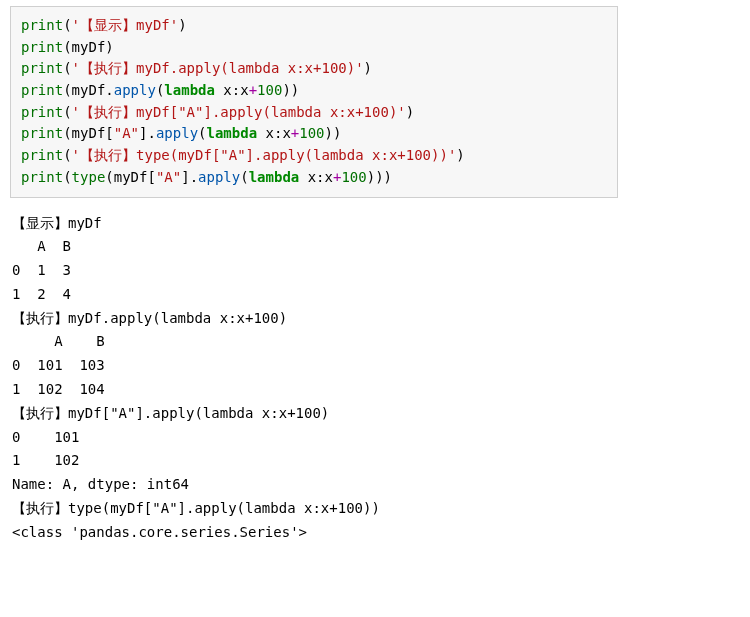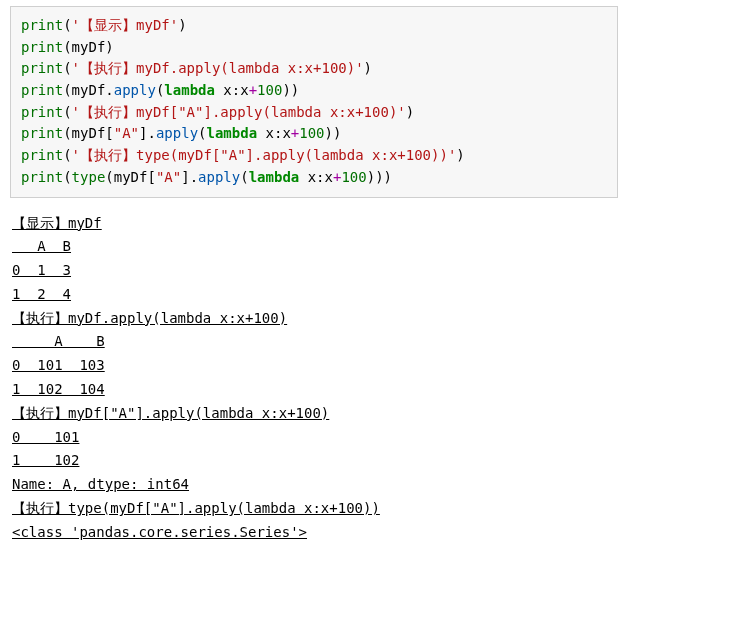--- a/index.html
+++ b/index.html
@@ -22,21 +22,20 @@
     margin-bottom: 14px;
     line-height: 1.55;
     white-space: pre;
     overflow: hidden;
   }
   .out {
     white-space: pre;
     font-family: Consolas, "DejaVu Sans Mono", Menlo, Monaco, monospace;
     line-height: 1.7;
     padding-left: 2px;
-    text-decoration: underline;
   }
   .t-fn   { color: #006f00; }     
   .t-str  { color: #b31515; }     
   .t-kw   { color: #008800; font-weight: bold; } 
   .t-op   { color: #a000a0; }     
   .t-num  { color: #006f00; }     
   .t-id   { color: #000000; }
   .t-attr { color: #0055aa; }     
 </style>
 </head>

